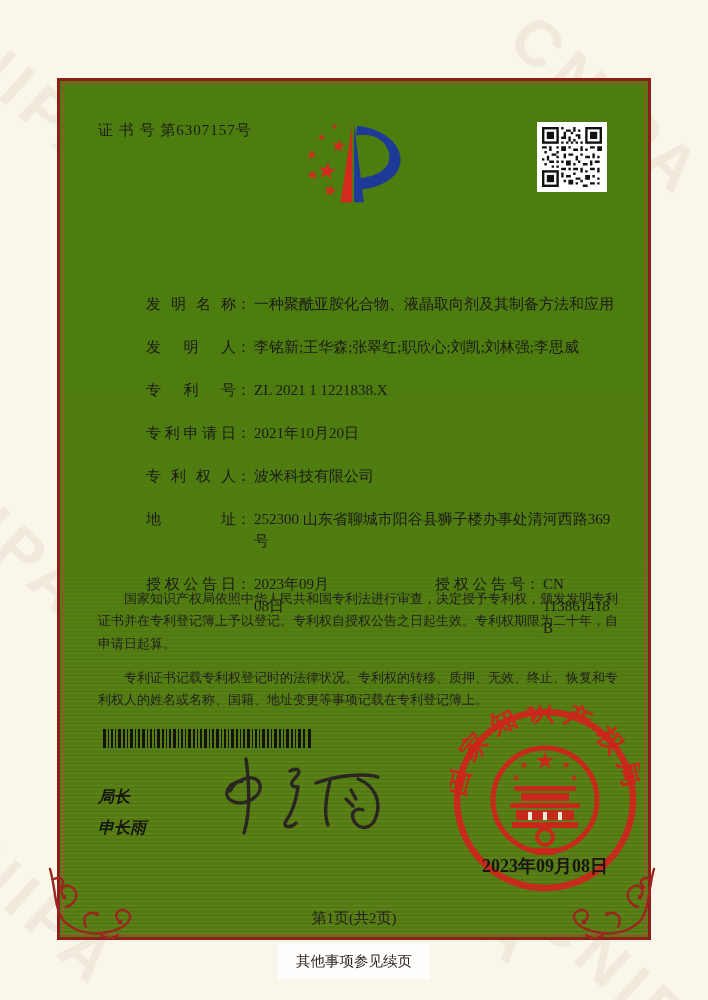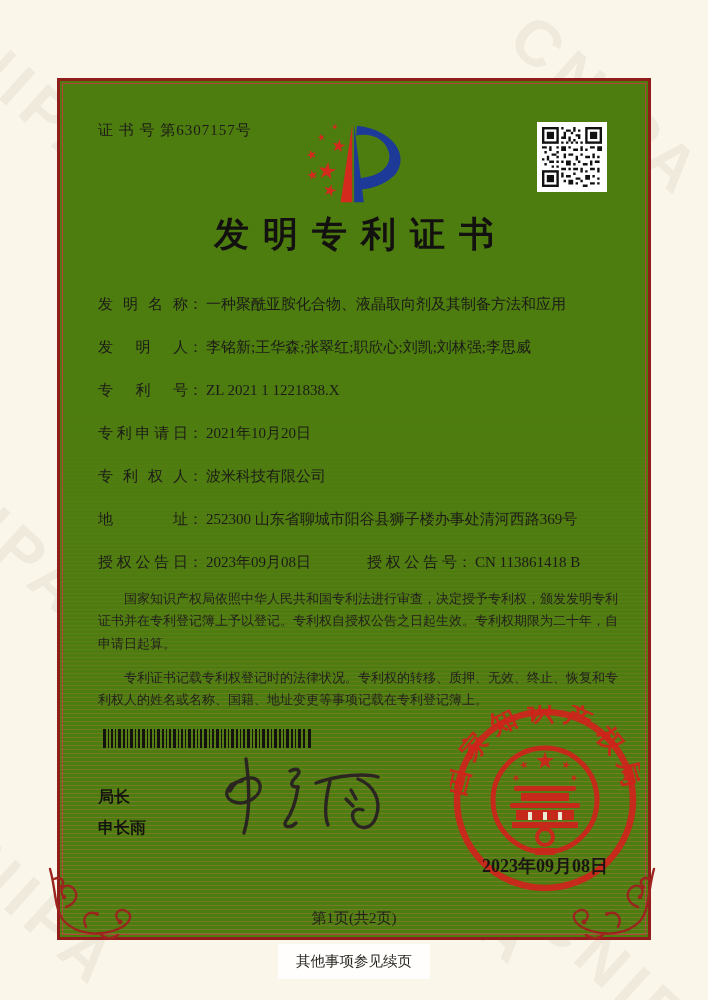--- a/index.html
+++ b/index.html
@@ -38,33 +38,33 @@
   
   .cert-no{position:absolute;left:38px;top:40px;font-size:15px;letter-spacing:1px;}
   .logo{position:absolute;left:240px;top:36px;}
   .qr{position:absolute;left:477px;top:41px;width:70px;height:70px;background:#fff;
       display:flex;align-items:center;justify-content:center;}
   .title{position:absolute;left:0;right:0;top:130px;text-align:center;
          font-size:35px;font-weight:bold;letter-spacing:14px;text-indent:14px;color:#121110;}
   
   .fields{position:absolute;left:38px;top:212px;width:522px;font-size:15px;}
   .frow{display:flex;align-items:flex-start;line-height:22px;margin-bottom:21px;}
-  .flabel{display:inline-block;width:90px;text-align:justify;text-align-last:justify;flex:none;}
+  .flabel{display:inline-block;width:90px;text-align:justify;text-align-last:justify;flex:none;margin-left:48px;}
   .colon{flex:none;width:18px;}
   .fvalue{flex:1 1 auto;max-width:382px;}
   .pair{display:flex;}
   .pair2{margin-left:56px;}
   
   .paras{position:absolute;left:38px;top:507px;width:522px;font-size:13px;line-height:1.72;color:#23211d;}
   .paras p{margin:0 0 12px 0;text-indent:2em;}
   
   .barcode{position:absolute;left:43px;top:648px;}
   .director{position:absolute;left:38px;top:706px;
             font-family:"Liberation Sans","DejaVu Sans",sans-serif;
-            font-weight:bold;font-size:16px;color:#14130f;}
+            font-weight:bold;font-size:16px;color:#14130f;font-style:italic;}
   .director div{margin-bottom:10px;}
   .signature{position:absolute;left:148px;top:672px;}
   .seal{position:absolute;left:390px;top:624px;}
   .pageinfo{position:absolute;left:0;right:0;top:828px;text-align:center;font-size:15px;color:#201e1a;}
   
   .footer-note{
     position:absolute;left:0;right:0;top:944px;text-align:center;font-size:14.5px;color:#2a2620;
   }
   .footer-note span{background:rgba(255,255,255,.9);padding:8px 18px;display:inline-block;}
 </style>
@@ -153,21 +153,20 @@
       </g>
       <g fill="#111">
         <rect x="2" y="2" width="3" height="3"></rect>
           <rect x="20" y="2" width="3" height="3"></rect>
           <rect x="2" y="20" width="3" height="3"></rect>
         <path d="M8,0h1v1H8zM10,1h2v1h-2zM13,0h1v2h-1zM15,1h1v1h-1zM9,2h1v2H9zM12,2h1v1h-1zM14,3h2v1h-2zM8,4h2v1H8zM11,4h1v2h-1zM13,5h1v1h-1zM15,4h1v1h-1zM8,6h1v1H8zM10,6h1v1h-1zM12,6h1v1h-1zM14,6h1v1h-1zM16,6h1v1h-1zM6,8h1v1H6zM6,10h1v1H6zM6,12h1v1H6zM6,14h1v1H6zM6,16h1v1H6zM0,8h2v1H0zM3,8h1v2H3zM1,10h1v1H1zM4,11h2v1H4zM2,12h1v2H2zM0,13h1v1H0zM3,14h2v1H3zM1,15h1v1H1zM4,16h1v1H4zM8,8h2v2H8zM11,8h1v1h-1zM13,9h2v1h-2zM16,8h1v2h-1zM18,9h1v1h-1zM20,8h2v1h-2zM23,8h2v2h-2zM9,11h1v2H9zM11,11h2v1h-2zM14,12h1v2h-1zM16,11h1v1h-1zM18,12h2v1h-2zM21,11h1v2h-1zM23,12h1v1h-1zM8,14h1v1H8zM10,14h2v2h-2zM13,15h1v1h-1zM15,14h1v1h-1zM17,15h2v1h-2zM20,14h1v2h-1zM22,14h2v1h-2zM8,17h2v1H8zM11,17h1v1h-1zM13,17h2v1h-2zM16,17h1v2h-1zM18,18h1v1h-1zM20,17h2v1h-2zM23,17h1v2h-1zM8,19h1v2H8zM10,20h2v1h-2zM13,19h1v1h-1zM14,21h2v1h-2zM18,20h2v2h-2zM21,20h1v1h-1zM23,21h1v1h-1zM9,22h1v1H9zM11,22h2v2h-2zM14,23h1v1h-1zM16,22h1v1h-1zM17,24h2v1h-2zM20,23h2v1h-2zM23,23h1v1h-1z"></path>
       </g>
     </svg>
   </div>
 
-  <div class="title">发明专利证书</div>
 
   <div class="fields">
     <div class="frow">
       <span class="flabel">发明名称</span>
         <span class="colon">：</span>
         <span class="fvalue">一种聚酰亚胺化合物、液晶取向剂及其制备方法和应用</span>
     </div>
     <div class="frow">
       <span class="flabel">发明人</span>
         <span class="colon">：</span>

